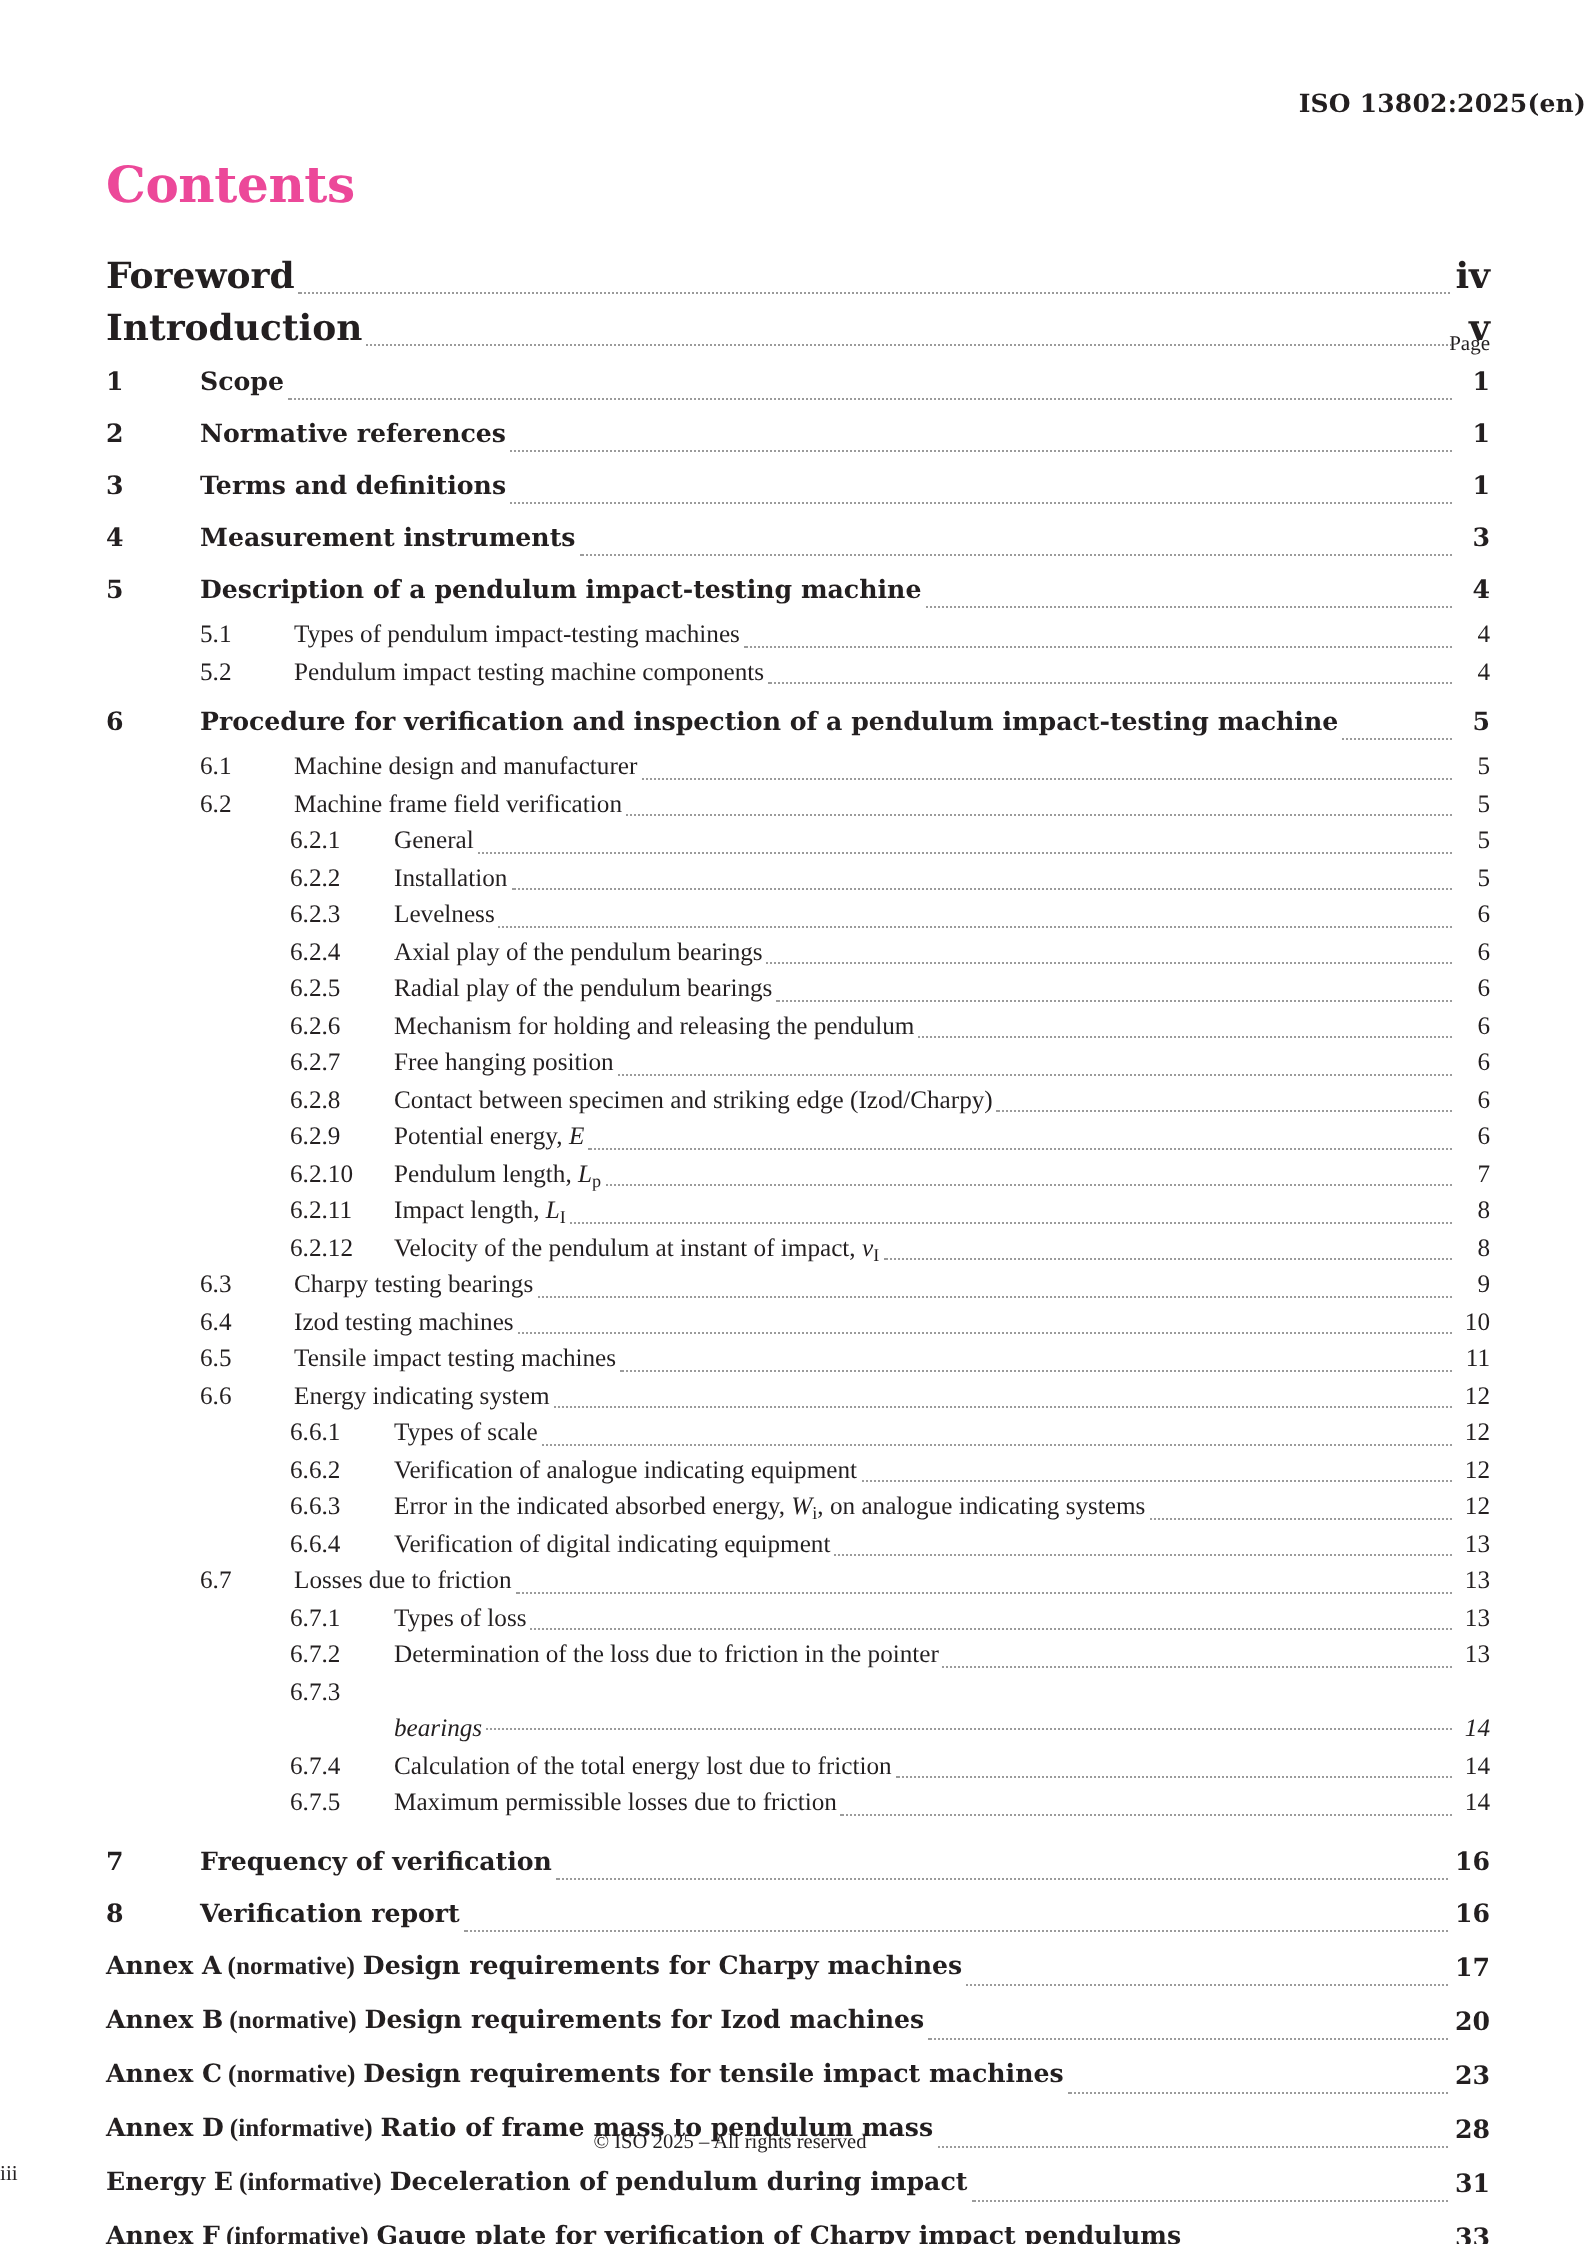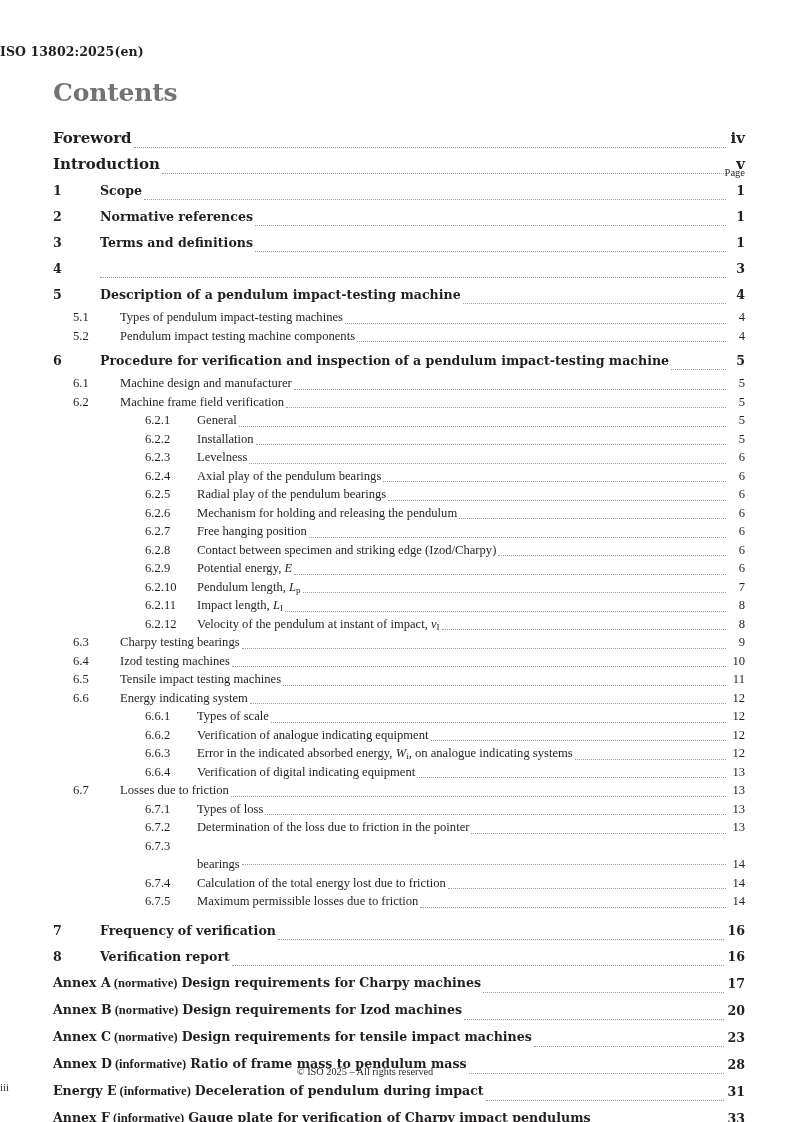--- a/index.html
+++ b/index.html
@@ -21,21 +21,21 @@
     position: absolute;
     inset: 0;
   }
 
   
   .running-head {
     position: absolute;
     top: 44px;
     left: 0;
     width: 793px;
-    text-align: left;
+    text-align: right;
     font-family: "DejaVu Serif", serif;
     font-weight: bold;
     font-size: 12.5px;
     letter-spacing: 0.1px;
     color: #231f20;
   }
 
   
   .content-area {
     position: absolute;
@@ -43,21 +43,21 @@
     left: 53px;
     width: 692px;
   }
 
   .contents-title {
     font-family: "DejaVu Serif", serif;
     font-weight: bold;
     font-size: 25px;
     line-height: 30px;
     letter-spacing: -0.2px;
-    color: #737373;
+    color: #ec4899;
     margin: 0 0 6px 0;
   }
 
   .page-label {
     position: absolute;
     top: 89px;
     right: 0;
     font-size: 10.5px;
     font-family: "Liberation Serif", serif;
     color: #231f20;
@@ -107,21 +107,21 @@
     flex: 0 0 auto;
     text-align: right;
     white-space: nowrap;
     padding-left: 3px;
   }
 
   
   .lvl-front {
     font-family: "DejaVu Serif", serif;
     font-weight: bold;
-    font-size: 15px;
+    font-size: 18px;
     line-height: 25px;
     margin-bottom: 1px;
   }
   .lvl-front .num { width: 0; }
   .lvl-front .pg { min-width: 16px; }
 
   
   .lvl-1 {
     font-family: "DejaVu Serif", serif;
     font-weight: bold;
@@ -132,21 +132,21 @@
   .lvl-1 .num { width: 47px; }
   .lvl-1 .pg { min-width: 16px; }
 
   
   .lvl-2 {
     font-family: "Liberation Serif", serif;
     font-weight: normal;
     font-size: 12.6px;
     line-height: 18.5px;
   }
-  .lvl-2 .num { width: 47px; margin-left: 20px; }
+  .lvl-2 .num { width: 47px; margin-left: 47px; }
   .lvl-2 .pg { min-width: 16px; }
 
   
   .lvl-3 {
     font-family: "Liberation Serif", serif;
     font-weight: normal;
     font-size: 12.6px;
     line-height: 18.5px;
   }
   .lvl-3 .num { width: 52px; margin-left: 92px; }
@@ -165,20 +165,21 @@
   .lvl-3.wrapped .w-line1 .justified {
     flex: 1 1 auto;
     text-align: justify;
     text-align-last: justify;
     white-space: normal;
     padding-right: 52px;
   }
   .lvl-3.wrapped .w-line2 {
     display: flex;
     width: 692px;
+    font-style: italic;
   }
   .lvl-3.wrapped .w-line2 .indent { width: 144px; flex: 0 0 auto; }
 
   
   .lvl-annex {
     font-family: "DejaVu Serif", serif;
     font-size: 12.6px;
     line-height: 25px;
     margin-bottom: 1px;
   }
@@ -272,20 +273,21 @@
 
       <div class="toc-row lvl-1">
         <span class="num">3</span>
         <span class="txt">Terms and definitions</span>
         <span class="leader"></span>
         <span class="pg">1</span>
       </div>
 
       <div class="toc-row lvl-1">
         <span class="num">4</span>
+        <span class="txt">Measurement instruments</span>
         <span class="leader"></span>
         <span class="pg">3</span>
       </div>
 
       <div class="toc-row lvl-1">
         <span class="num">5</span>
         <span class="txt">Description of a pendulum impact-testing machine</span>
         <span class="leader"></span>
         <span class="pg">4</span>
       </div>

